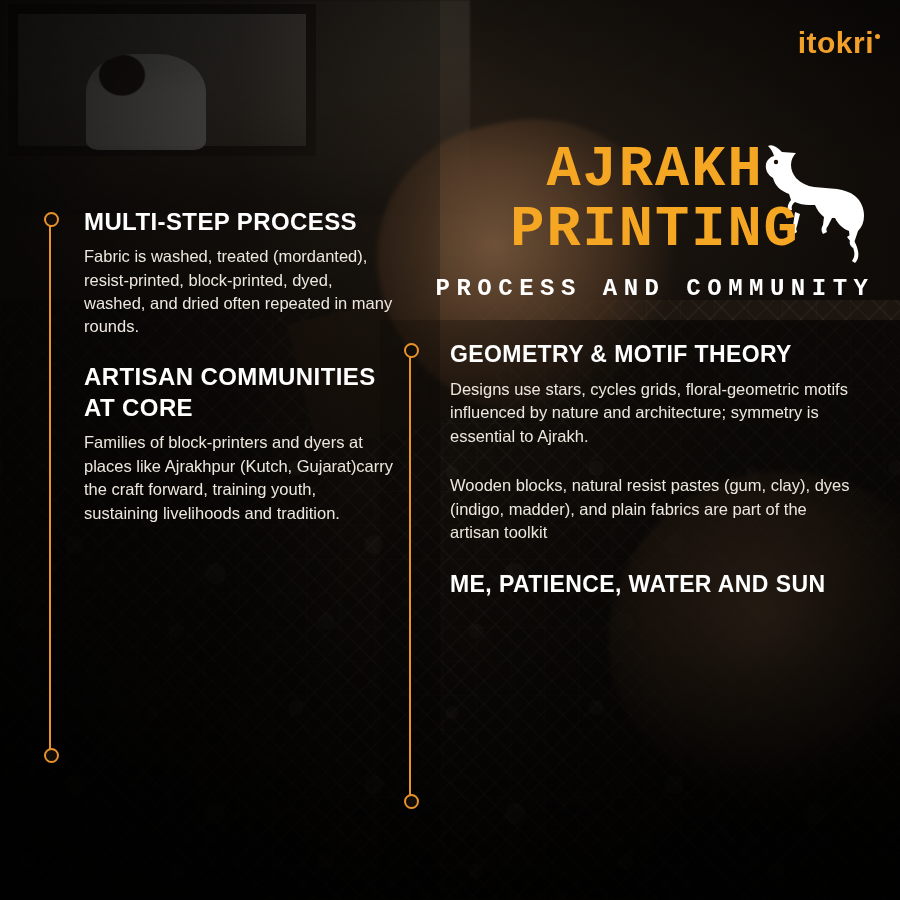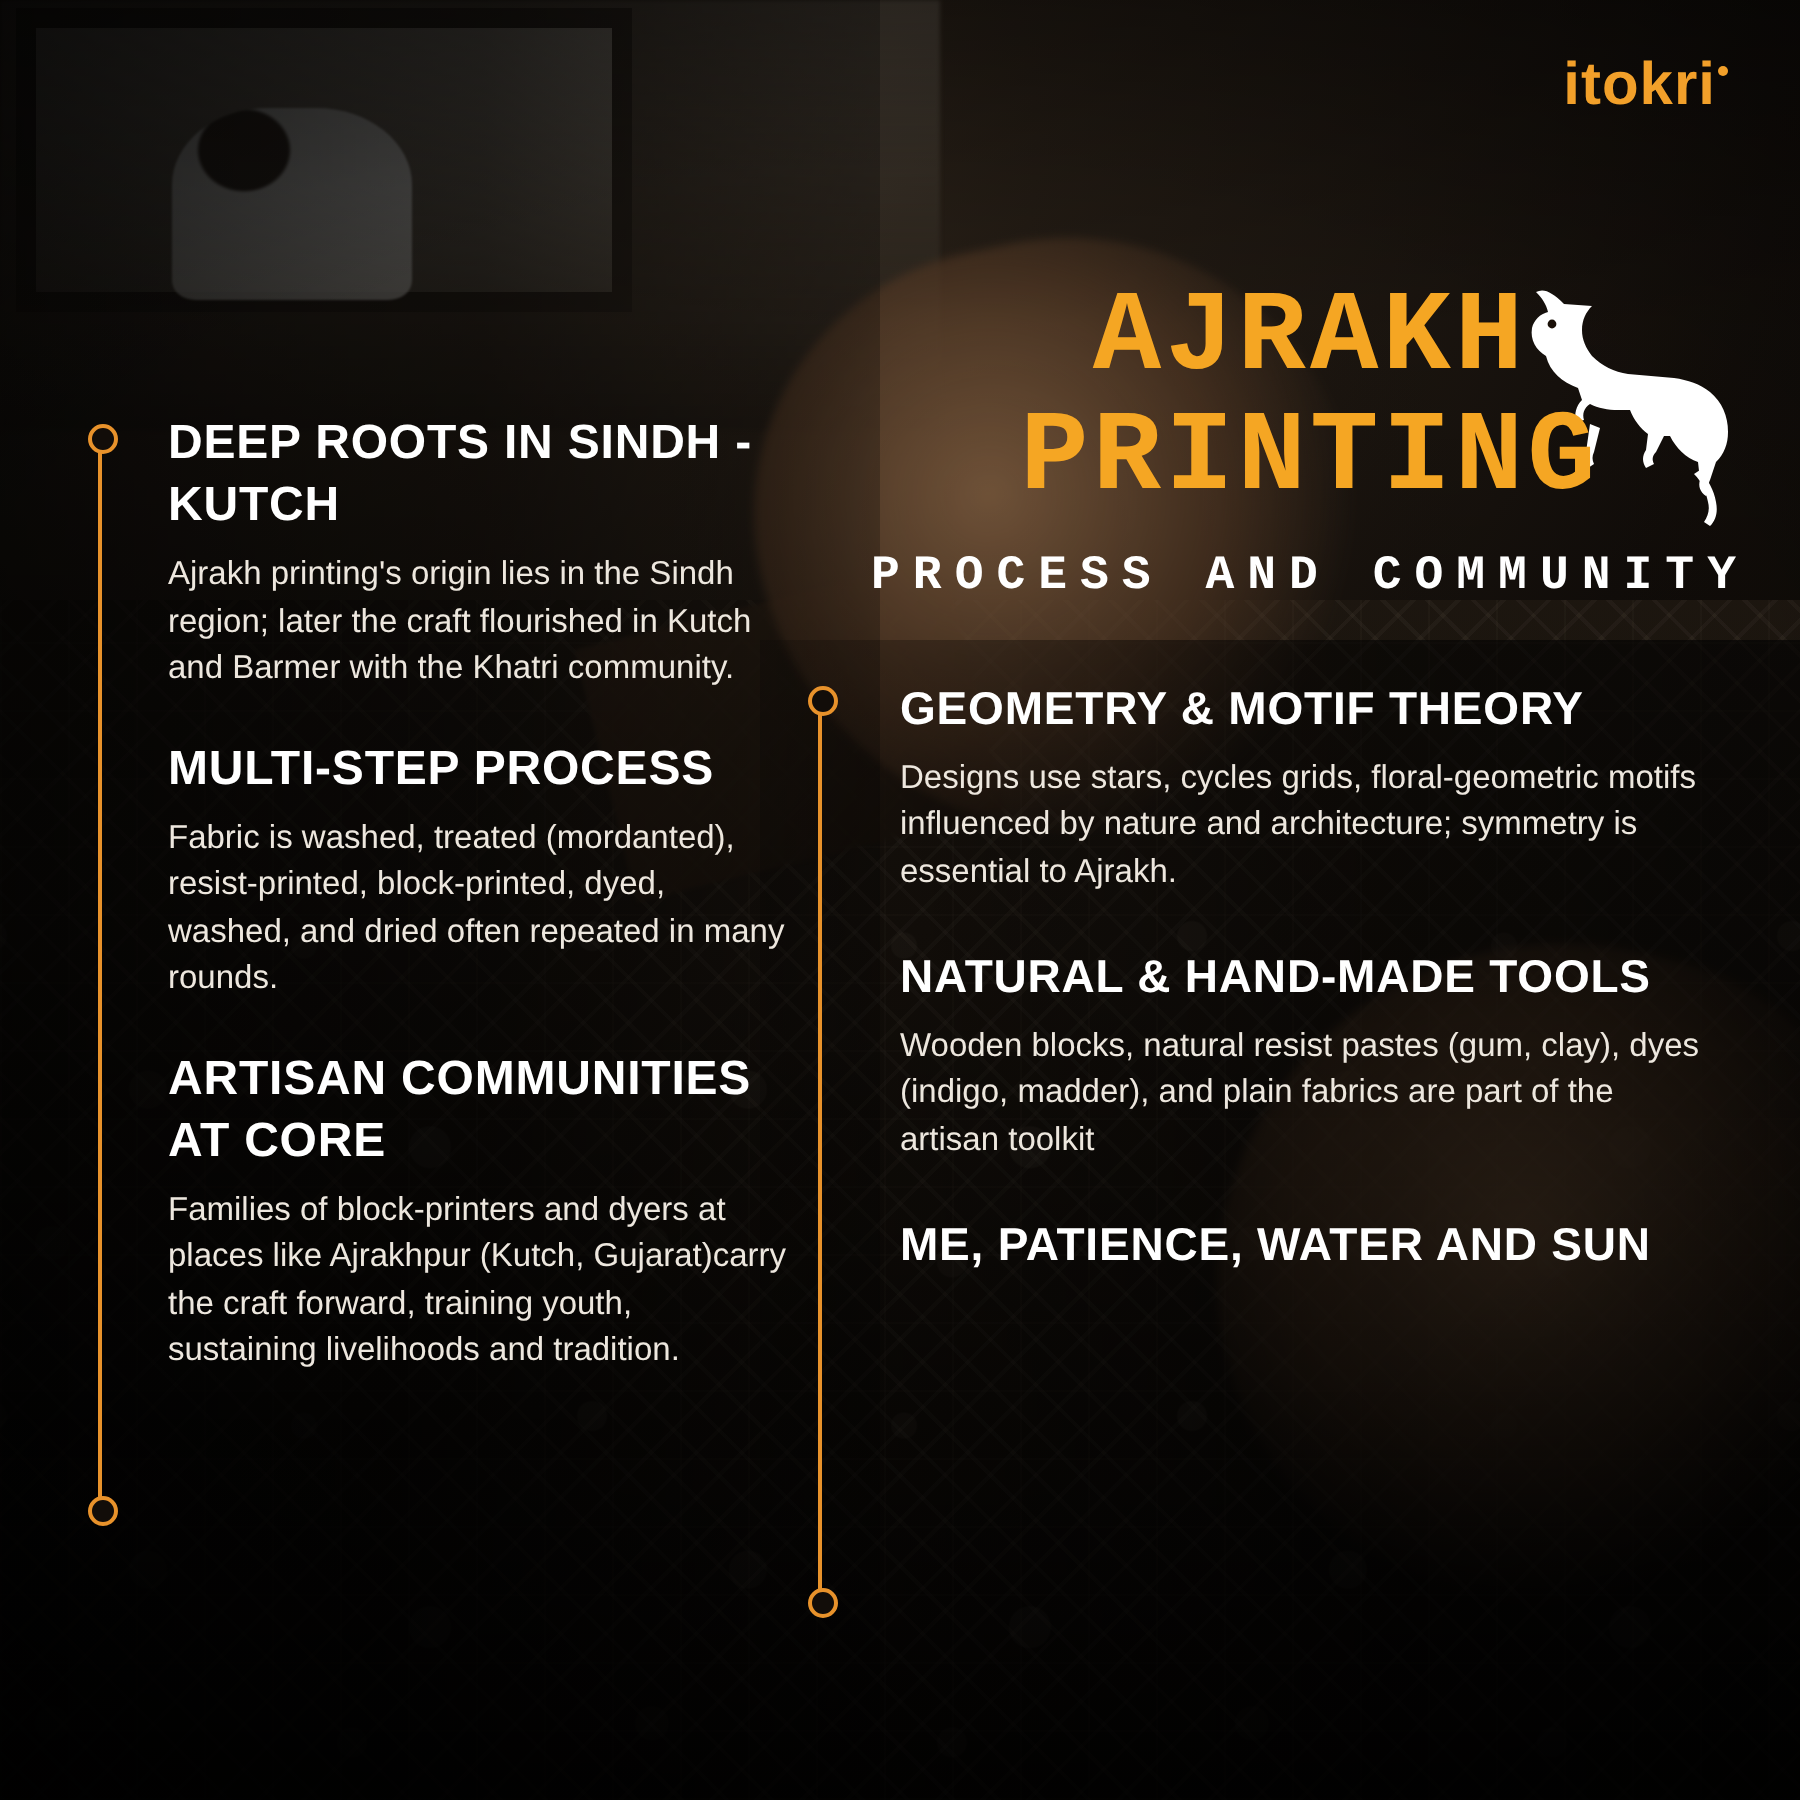--- a/index.html
+++ b/index.html
@@ -137,21 +137,21 @@
     right: 0; top: 320px; bottom: 0; width: 520px;
     background: linear-gradient(270deg, rgba(0,0,0,.62) 0%, rgba(0,0,0,.55) 40%, rgba(0,0,0,.18) 100%);
   }
 
   
   .content { position: absolute; inset: 0; }
 
   .brand {
     position: absolute;
     top: 28px;
-    right: 36px;
+    right: 20px;
     color: #F2A02A;
     font-size: 30px;
     font-weight: 700;
     letter-spacing: .5px;
     line-height: 1;
     margin-left: 16px;
   }
   .brand .dot {
     display: inline-block;
     width: 5px; height: 5px;
@@ -284,40 +284,35 @@
     <div class="rail rail-left"></div>
     <div class="node node-l-top"></div>
     <div class="node node-l-bottom"></div>
 
     <div class="rail rail-right"></div>
     <div class="node node-r-top"></div>
     <div class="node node-r-bottom"></div>
 
     <div class="col col-left">
       <div class="item">
-        <h2 class="item-heading">DEEP ROOTS IN SINDH - KUTCH</h2>
-        <p class="item-body">Ajrakh printing's origin lies in the Sindh region; later the craft flourished in Kutch and Barmer with the Khatri community.</p>
-      </div>
-      <div class="item">
         <h2 class="item-heading">MULTI-STEP PROCESS</h2>
         <p class="item-body">Fabric is washed, treated (mordanted), resist-printed, block-printed, dyed, washed, and dried often repeated in many rounds.</p>
       </div>
       <div class="item">
         <h2 class="item-heading">ARTISAN COMMUNITIES AT CORE</h2>
         <p class="item-body"> Families of block-printers and dyers at places like Ajrakhpur (Kutch, Gujarat)carry the craft forward, training youth, sustaining livelihoods and tradition.</p>
       </div>
     </div>
 
     <div class="col col-right">
       <div class="item">
         <h2 class="item-heading">GEOMETRY &amp; MOTIF THEORY</h2>
         <p class="item-body"> Designs use stars, cycles grids, floral-geometric motifs influenced by nature and architecture; symmetry is essential to Ajrakh.</p>
       </div>
       <div class="item">
-        <h2 class="item-heading">NATURAL &amp; HAND-MADE TOOLS</h2>
         <p class="item-body"> Wooden blocks, natural resist pastes (gum, clay), dyes (indigo, madder), and plain fabrics are part of the artisan toolkit</p>
       </div>
       <div class="item">
         <h2 class="item-heading">ME, PATIENCE, WATER AND SUN</h2>
       </div>
     </div>
 
   </div>
 </div>
 

